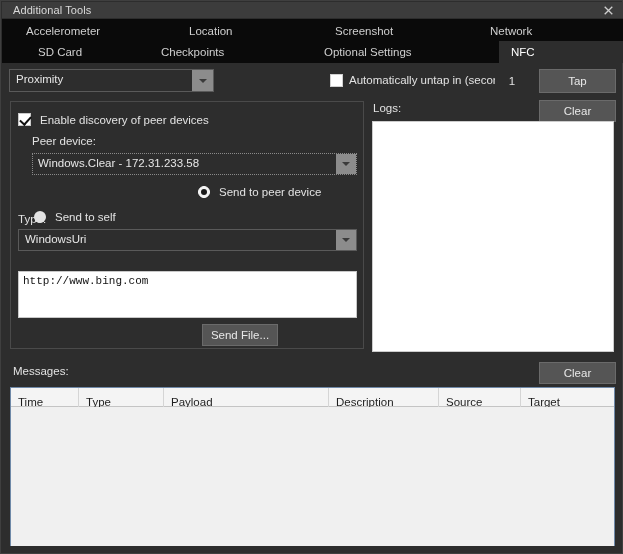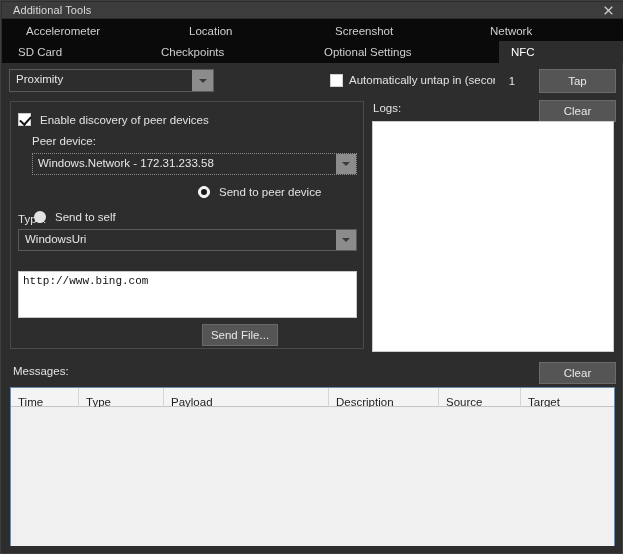--- a/index.html
+++ b/index.html
@@ -282,21 +282,21 @@
       </svg>
     </div>
   </div>
 
   <div id="tabstrip">
     <div class="tab" style="left:12px; top:1px;">Accelerometer</div>
     <div class="tab" style="left:175px; top:1px;">Location</div>
     <div class="tab" style="left:321px; top:1px;">Screenshot</div>
     <div class="tab" style="left:476px; top:1px;">Network</div>
 
-    <div class="tab" style="left:4px; top:22px;">SD Card</div>
+    <div class="tab" style="left:24px; top:22px;">SD Card</div>
     <div class="tab" style="left:147px; top:22px;">Checkpoints</div>
     <div class="tab" style="left:310px; top:22px;">Optional Settings</div>
     <div class="tab selected" style="left:497px; top:22px; width:124px;">NFC</div>
   </div>
 
   <div id="combo-proximity">
     <span id="combo-proximity-text">Proximity</span>
     <span class="combo-arrow">
         <i></i>
       </span>
@@ -314,21 +314,21 @@
 
   <div id="groupbox"></div>
 
   <div id="enable-discovery-row">
     <span class="checkbox checked"></span>
     <span id="enable-discovery-label">Enable discovery of peer devices</span>
   </div>
 
   <span class="field-label" id="peer-device-label">Peer device:</span>
   <div id="combo-peer">
-    <span id="combo-peer-text">Windows.Network - 172.31.233.58</span>
+    <span id="combo-peer-text">Windows.Clear - 172.31.233.58</span>
     <span class="combo-arrow">
         <i></i>
       </span>
   </div>
 
   <div class="radio-row" id="radio-self-row">
     <span class="radio"></span>
     <span class="radio-label">Send to self</span>
   </div>
   <div class="radio-row" id="radio-peer-row">

